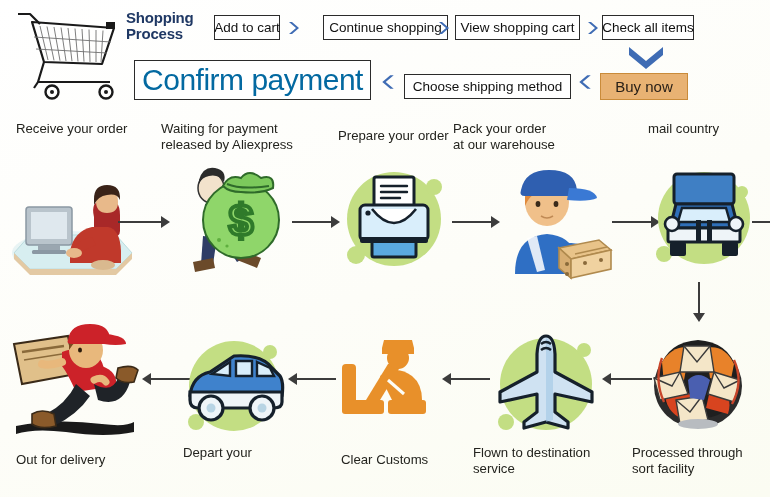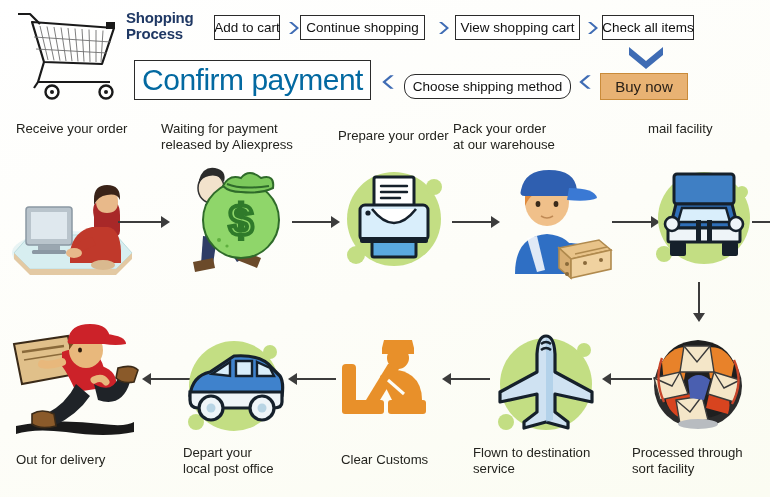--- a/index.html
+++ b/index.html
@@ -95,21 +95,21 @@
 
     <div class="chipbox" style="left:214px;top:15px;width:66px;height:25px;">
       <span>Add to cart</span>
     </div>
     <div class="chev" style="left:286px;top:19px;width:16px;height:18px;">
       <svg width="14" height="14" viewBox="0 0 14 14">
           <path d="M2 1 L9 7 L2 13 L5 13 L12 7 L5 1 Z" fill="#3f6cb4"></path>
         </svg>
     </div>
 
-    <div class="chipbox" style="left:300px;top:15px;width:125px;height:25px;">
+    <div class="chipbox" style="left:323px;top:15px;width:125px;height:25px;">
       <span>Continue shopping</span>
     </div>
     <div class="chev" style="left:436px;top:19px;width:16px;height:18px;">
       <svg width="14" height="14" viewBox="0 0 14 14">
           <path d="M2 1 L9 7 L2 13 L5 13 L12 7 L5 1 Z" fill="#3f6cb4"></path>
         </svg>
     </div>
 
     <div class="chipbox" style="left:455px;top:15px;width:125px;height:25px;">
       <span>View shopping cart</span>
@@ -131,21 +131,21 @@
     <div class="confirm-box">
       <span>Confirm payment</span>
     </div>
 
     <div class="chev" style="left:379px;top:72px;width:18px;height:20px;">
       <svg width="16" height="16" viewBox="0 0 14 14">
           <path d="M12 1 L5 7 L12 13 L9 13 L2 7 L9 1 Z" fill="#3f6cb4"></path>
         </svg>
     </div>
 
-    <div class="chipbox" style="left:404px;top:74px;width:167px;height:25px;border-radius:11px;">
+    <div class="chipbox" style="left:404px;top:74px;width:167px;height:25px;">
       <span>Choose shipping method</span>
     </div>
 
     <div class="chev" style="left:576px;top:72px;width:18px;height:20px;">
       <svg width="16" height="16" viewBox="0 0 14 14">
           <path d="M12 1 L5 7 L12 13 L9 13 L2 7 L9 1 Z" fill="#3f6cb4"></path>
         </svg>
     </div>
 
     <div class="buynow">
@@ -161,21 +161,21 @@
   </div>
 
   <div class="rowlabel" style="left:338px;top:128px;width:150px;">Prepare your order</div>
 
   <div class="rowlabel" style="left:453px;top:121px;width:150px;">
     <div>Pack your order</div>
     <div>at our warehouse</div>
   </div>
 
   <div class="rowlabel" style="left:648px;top:121px;width:120px;">
-    <div>mail facility</div>
+    <div>mail country</div>
   </div>
 
   <div class="node" style="left:8px;top:165px;width:130px;height:115px;">
     <svg width="130" height="115" viewBox="0 0 130 115">
       <ellipse cx="62" cy="88" rx="58" ry="22" fill="#e8f4f4"></ellipse>
       <path d="M6 88 L22 70 L108 70 L124 88 L108 104 L22 104 Z" fill="#d7eef0" stroke="#bcdde0" stroke-width="1"></path>
       <path d="M6 88 L22 104 L108 104 L124 88 L124 94 L108 110 L22 110 L6 94 Z" fill="#e3c9a3"></path>
       <rect x="18" y="42" width="46" height="38" rx="3" fill="#b9c4cc" stroke="#8b98a3" stroke-width="1.5"></rect>
       <rect x="23" y="47" width="36" height="27" fill="#dfe8ee"></rect>
       <rect x="30" y="80" width="22" height="5" fill="#9aa6b0"></rect>
@@ -410,21 +410,20 @@
       <ellipse cx="58" cy="96" rx="20" ry="5" fill="#b8bcc0"></ellipse>
       <path d="M22 30 Q14 52 24 74" fill="none" stroke="#c8452a" stroke-width="2.4"></path>
       <path d="M94 32 Q104 54 92 76" fill="none" stroke="#c8452a" stroke-width="2.4"></path>
     </svg>
   </div>
 
   <div class="rowlabel" style="left:16px;top:452px;width:150px;">Out for delivery</div>
 
   <div class="rowlabel" style="left:183px;top:445px;width:150px;">
     <div>Depart your</div>
-    <div>local post office</div>
   </div>
 
   <div class="rowlabel" style="left:341px;top:452px;width:130px;">Clear Customs</div>
 
   <div class="rowlabel" style="left:473px;top:445px;width:160px;">
     <div>Flown to destination</div>
     <div>service</div>
   </div>
 
   <div class="rowlabel" style="left:632px;top:445px;width:150px;">

